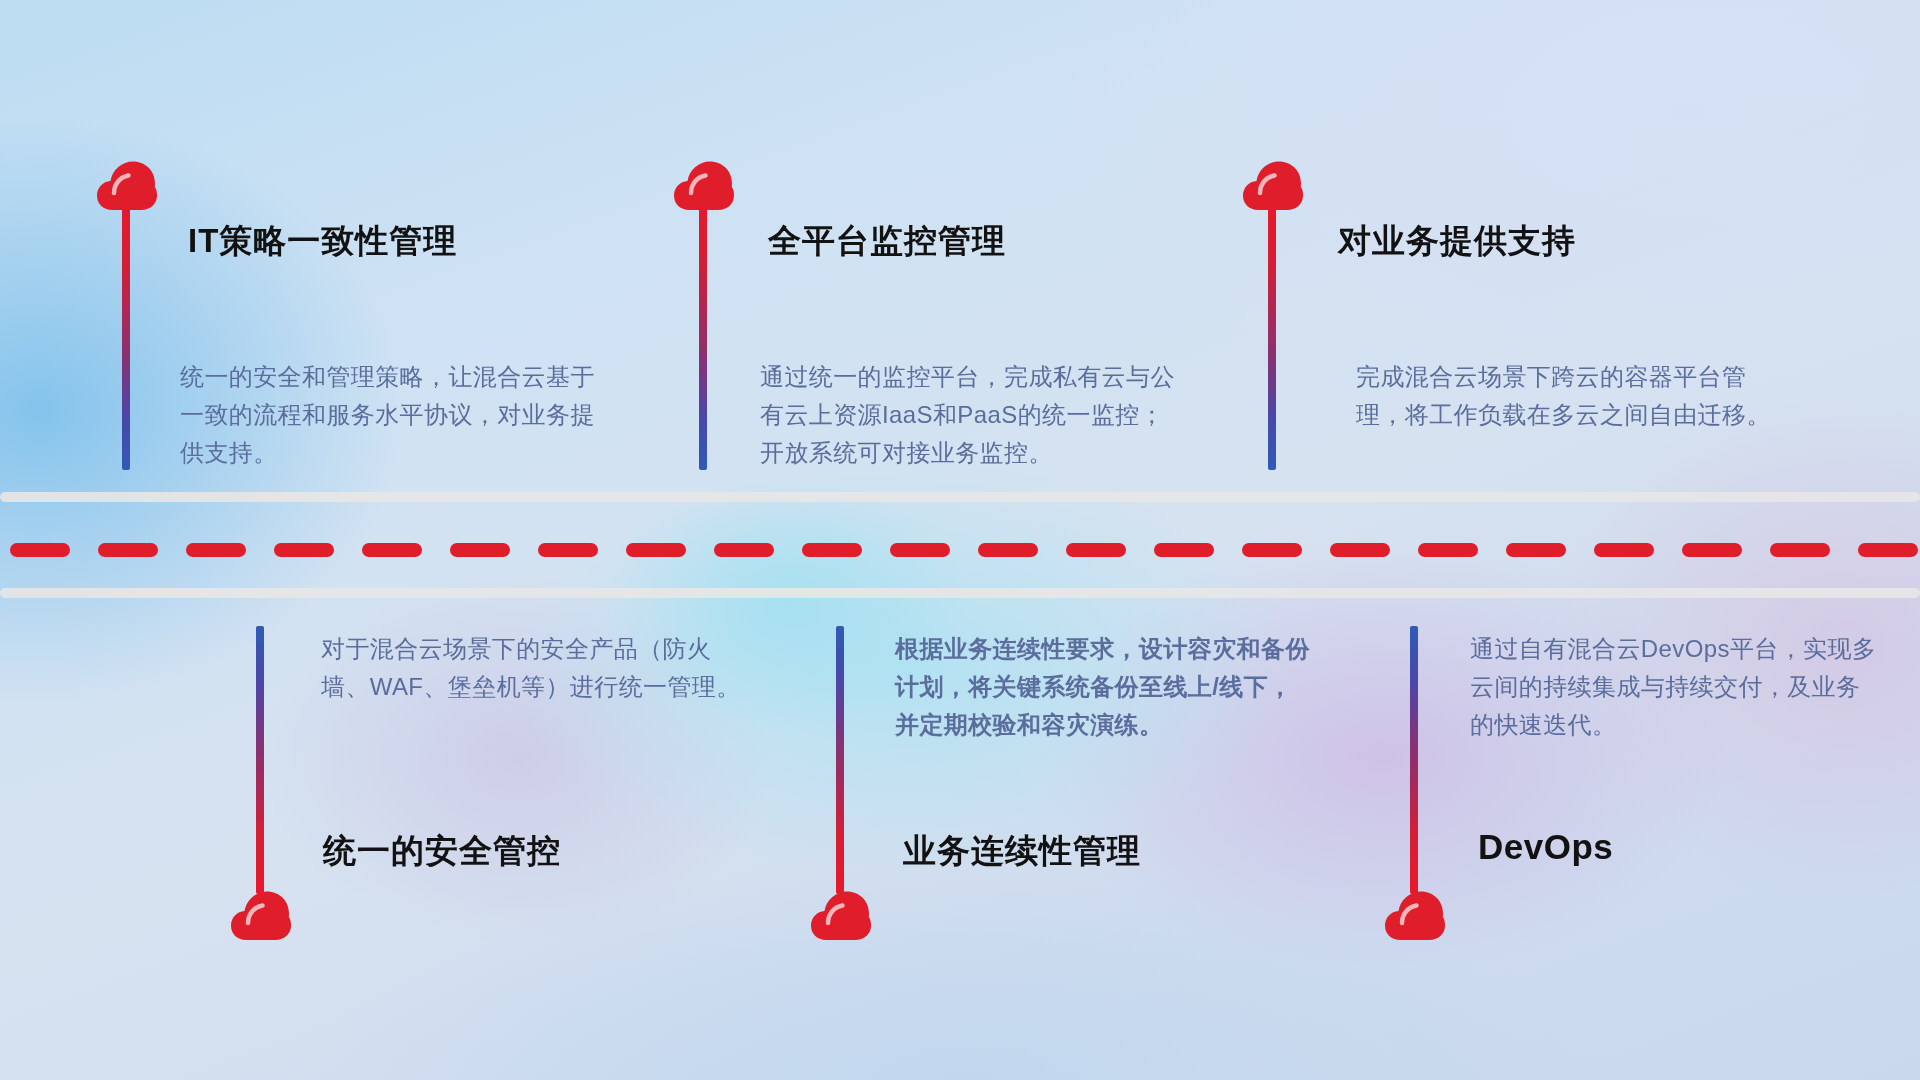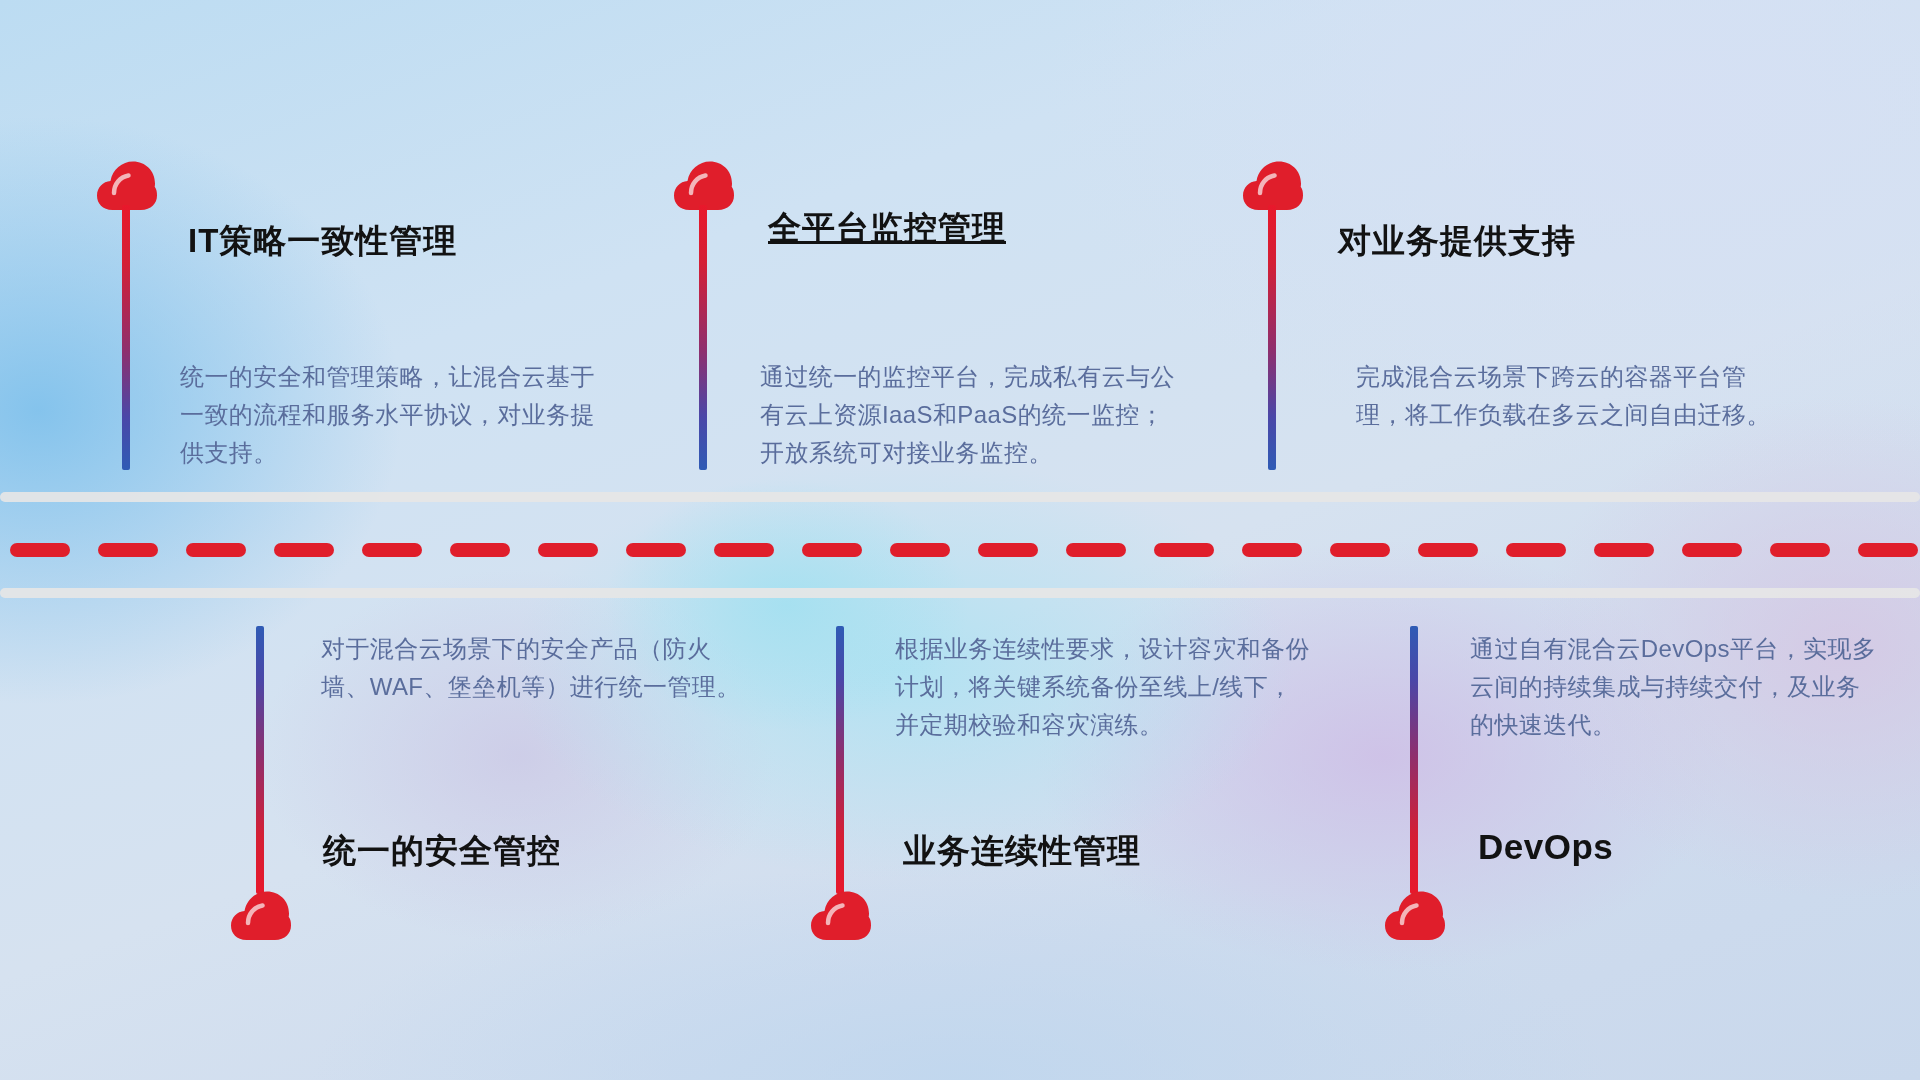--- a/index.html
+++ b/index.html
@@ -138,21 +138,21 @@
 </div>
 
 <div class="col">
   <div class="cloud-icon" style="left:673px; top:160px;">
     <svg viewBox="0 0 62 52">
       <path d="M16.5 50 C6.5 50 1 43.5 1 35.5 C1 27.5 7 21.5 14.5 21 C16.5 9.5 26 1.5 37 1.5 C49.5 1.5 59 11 59 23.5 C59 24.6 58.9 25.7 58.7 26.8 C60.6 29.2 61 32.2 61 35.5 C61 43.5 55 50 45 50 Z" fill="#e01e2b"></path>
       <path d="M18 33 C18 24 24 17 32.5 15.5" stroke="#f4c2c6" stroke-width="4.5" stroke-linecap="round" fill="none" opacity="0.92"></path>
     </svg>
   </div>
   <div class="stem stem-top" style="left:699px; top:205px; height:265px;"></div>
-  <div class="col-title" style="left:760px; top:206px;text-decoration:underline;">全平台监控管理</div>
+  <div class="col-title" style="left:760px; top:219px;">全平台监控管理</div>
   <div class="col-body" style="left:760px; top:358px; width:420px;">通过统一的监控平台，完成私有云与公有云上资源IaaS和PaaS的统一监控；开放系统可对接业务监控。</div>
 </div>
 
 <div class="col">
   <div class="cloud-icon" style="left:1242px; top:160px;">
     <svg viewBox="0 0 62 52">
       <path d="M16.5 50 C6.5 50 1 43.5 1 35.5 C1 27.5 7 21.5 14.5 21 C16.5 9.5 26 1.5 37 1.5 C49.5 1.5 59 11 59 23.5 C59 24.6 58.9 25.7 58.7 26.8 C60.6 29.2 61 32.2 61 35.5 C61 43.5 55 50 45 50 Z" fill="#e01e2b"></path>
       <path d="M18 33 C18 24 24 17 32.5 15.5" stroke="#f4c2c6" stroke-width="4.5" stroke-linecap="round" fill="none" opacity="0.92"></path>
     </svg>
   </div>
@@ -174,21 +174,21 @@
 </div>
 
 <div class="col">
   <div class="stem stem-bottom" style="left:836px; top:626px; height:268px;"></div>
   <div class="cloud-icon" style="left:810px; top:890px;">
     <svg viewBox="0 0 62 52">
       <path d="M16.5 50 C6.5 50 1 43.5 1 35.5 C1 27.5 7 21.5 14.5 21 C16.5 9.5 26 1.5 37 1.5 C49.5 1.5 59 11 59 23.5 C59 24.6 58.9 25.7 58.7 26.8 C60.6 29.2 61 32.2 61 35.5 C61 43.5 55 50 45 50 Z" fill="#e01e2b"></path>
       <path d="M18 33 C18 24 24 17 32.5 15.5" stroke="#f4c2c6" stroke-width="4.5" stroke-linecap="round" fill="none" opacity="0.92"></path>
     </svg>
   </div>
-  <div class="col-body" style="left:895px; top:630px; width:420px;">根据业务连续性要求，设计容灾和备份计划，将关键系统备份至线上/线下，并定期校验和容灾演练。</div>
+  <div class="col-body" style="left:895px; top:630px; width:420px;font-weight:bold;">根据业务连续性要求，设计容灾和备份计划，将关键系统备份至线上/线下，并定期校验和容灾演练。</div>
   <div class="col-title" style="left:895px; top:829px;">业务连续性管理</div>
 </div>
 
 <div class="col">
   <div class="stem stem-bottom" style="left:1410px; top:626px; height:268px;"></div>
   <div class="cloud-icon" style="left:1384px; top:890px;">
     <svg viewBox="0 0 62 52">
       <path d="M16.5 50 C6.5 50 1 43.5 1 35.5 C1 27.5 7 21.5 14.5 21 C16.5 9.5 26 1.5 37 1.5 C49.5 1.5 59 11 59 23.5 C59 24.6 58.9 25.7 58.7 26.8 C60.6 29.2 61 32.2 61 35.5 C61 43.5 55 50 45 50 Z" fill="#e01e2b"></path>
       <path d="M18 33 C18 24 24 17 32.5 15.5" stroke="#f4c2c6" stroke-width="4.5" stroke-linecap="round" fill="none" opacity="0.92"></path>
     </svg>

